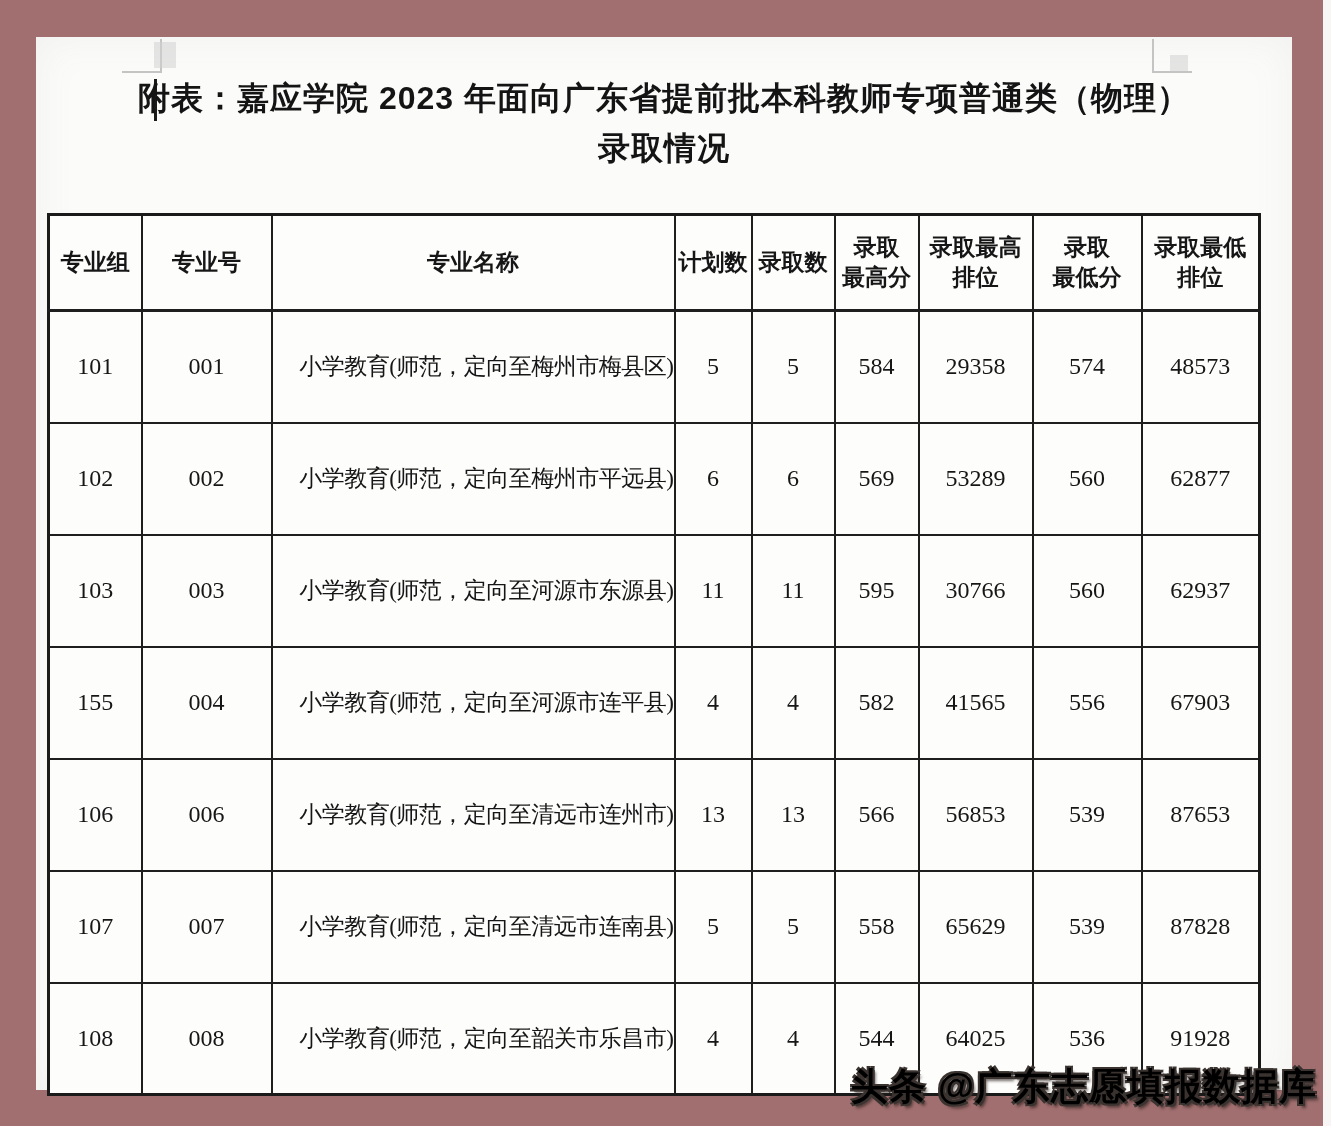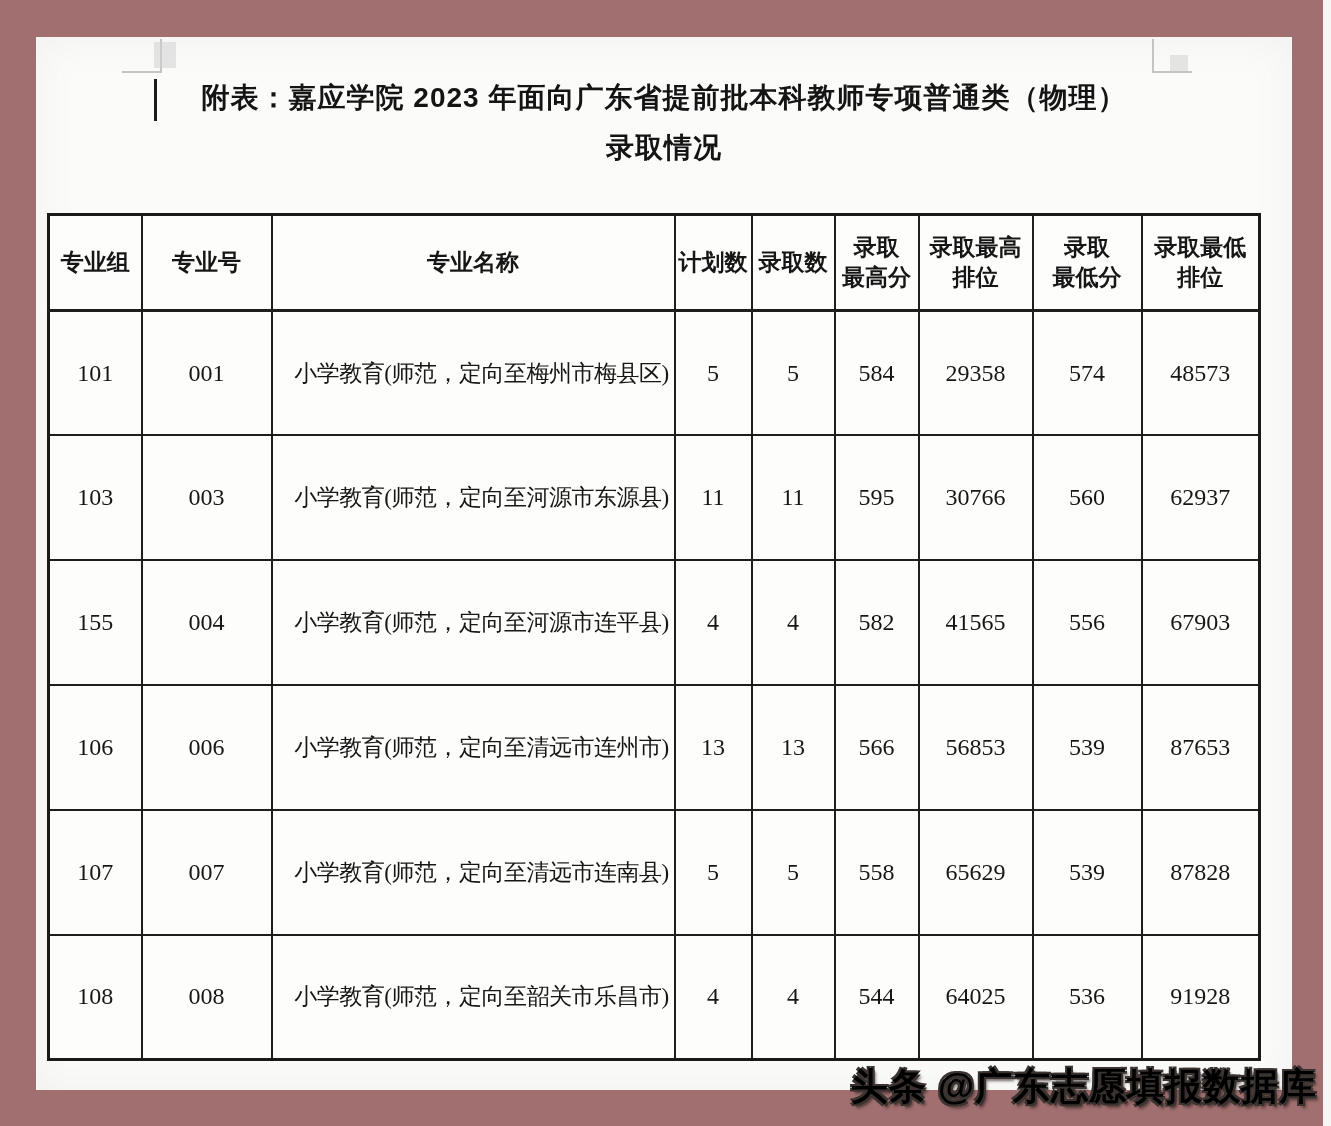--- a/index.html
+++ b/index.html
@@ -22,21 +22,21 @@
     background: #fbfbfa;
     box-shadow: inset 0 0 40px rgba(120,120,120,0.08);
   }
   .doc-title {
     position: absolute;
     left: 0; top: 36px;
     width: 100%;
     text-align: center;
     font-family: "Liberation Sans", "DejaVu Sans", sans-serif;
     font-weight: bold;
-    font-size: 28px;
+    font-size: 32px;
     line-height: 50px;
     color: #141414;
     letter-spacing: 1px;
   }
   .cursor-bar {
     position: absolute;
     left: 118px; top: 42px;
     width: 3px; height: 42px;
     background: #1a1a1a;
   }
@@ -75,21 +75,21 @@
     font-weight: 600;
     font-size: 23px;
     line-height: 30px;
     white-space: pre-line;
     border-bottom-width: 3px;
     font-family: "Liberation Serif", "DejaVu Serif", serif;
   }
   table.grid tbody tr { height: 112px; }
   table.grid tbody td { font-size: 24px; }
   table.grid tbody td.name {
-    text-align: center;
+    text-align: right;
     padding-left: 17px;
     font-size: 23px;
     letter-spacing: -0.5px;
     white-space: nowrap;
   }
   .watermark {
     position: absolute;
     top: 1062px; right: 14px;
     font-family: "Liberation Sans", "DejaVu Sans", sans-serif;
     font-weight: bold;
@@ -162,20 +162,31 @@
           <td>001</td>
           <td class="name">小学教育(师范，定向至梅州市梅县区)</td>
           <td>5</td>
           <td>5</td>
           <td>584</td>
           <td>29358</td>
           <td>574</td>
           <td>48573</td>
         </tr>
         <tr>
+          <td>102</td>
+          <td>002</td>
+          <td class="name">小学教育(师范，定向至梅州市平远县)</td>
+          <td>6</td>
+          <td>6</td>
+          <td>569</td>
+          <td>53289</td>
+          <td>560</td>
+          <td>62877</td>
+        </tr>
+        <tr>
           <td>103</td>
           <td>003</td>
           <td class="name">小学教育(师范，定向至河源市东源县)</td>
           <td>11</td>
           <td>11</td>
           <td>595</td>
           <td>30766</td>
           <td>560</td>
           <td>62937</td>
         </tr>

